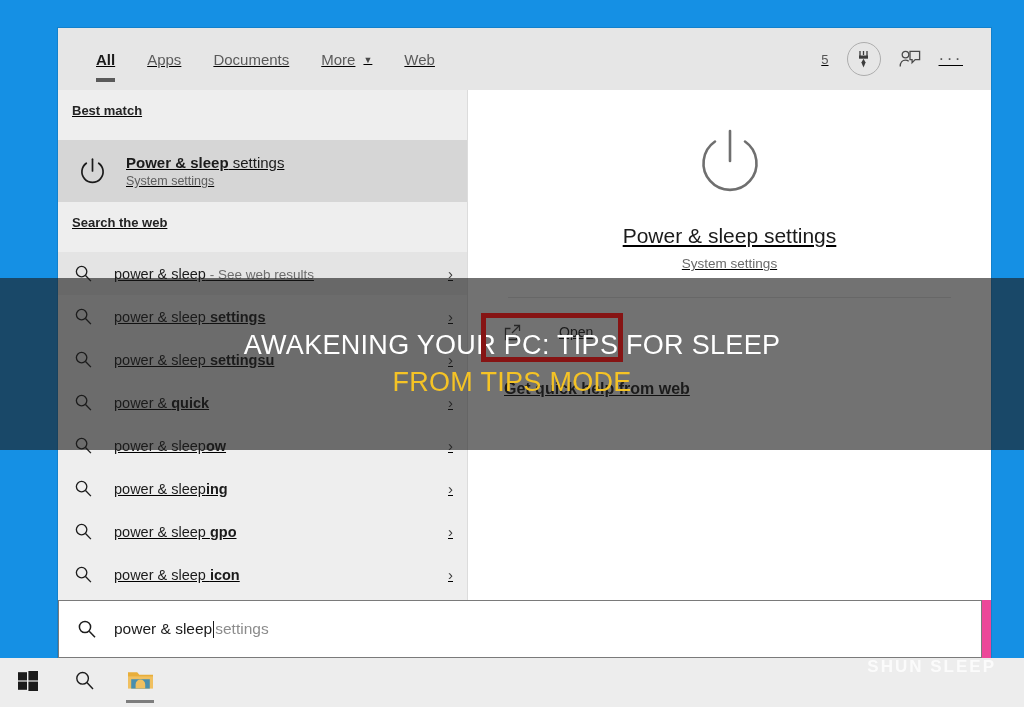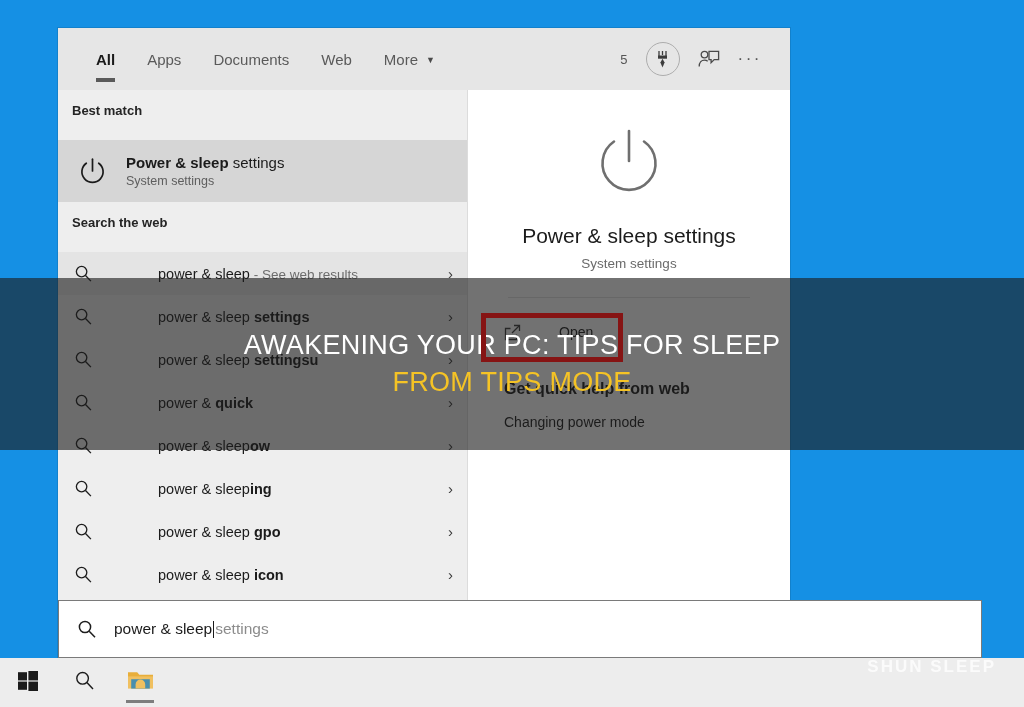--- a/index.html
+++ b/index.html
@@ -16,23 +16,24 @@
   
   .wallpaper {
     position: absolute; inset: 0;
     background: linear-gradient(180deg,#1590e4 0%, #1590e4 100%);
   }
 
   
   .search-panel {
     position: absolute;
     left: 58px; top: 28px;
-    width: 732px; height: 630px;
-    background: #5eead4;
+    width: 933px; height: 630px;
+    background: #ec4899;
     box-shadow: 0 0 0 1px rgba(0,0,0,.10);
+    text-decoration: underline;
   }
 
   
   .tabbar {
     position: relative;
     height: 62px;
     background: #e6e6e6;
     display: flex;
     align-items: center;
     padding: 0 18px 0 22px;
@@ -123,21 +124,20 @@
   .bm-sub { font-size: 12.5px; color: #5e5e5e; margin-top: 3px; }
 
   
   .sugg {
     display: flex;
     align-items: center;
     height: 43px;
     padding-left: 16px;
     padding-right: 14px;
     position: relative;
-    gap: 44px;
   }
   .sugg.hl { background: #e4e4e4; }
   .sugg .mag { width: 26px; flex: 0 0 26px; color: #1d1d1d; display:flex; align-items:center; }
   .sugg .txt {
     font-size: 14.5px;
     color: #1b1b1b;
     margin-left: 14px;
     white-space: nowrap;
   }
   .sugg .txt b { font-weight: bold; }
@@ -310,25 +310,25 @@
       <div class="tab active">
         <span>All</span>
       </div>
       <div class="tab">
         <span>Apps</span>
       </div>
       <div class="tab">
         <span>Documents</span>
       </div>
       <div class="tab">
-        <span>Web</span>
-      </div>
-      <div class="tab">
         <span>More</span>
         <span class="caret">▼</span>
+      </div>
+      <div class="tab">
+        <span>Web</span>
       </div>
     </div>
 
     <div class="tabbar-right">
       <span class="reward-count">5</span>
       <span class="reward-badge">
         <svg width="17" height="19" viewBox="0 0 17 19" fill="none" stroke="currentColor" stroke-width="1.3">
           <path d="M5 1 L5 6 M8.5 1 L8.5 5 M12 1 L12 6"></path>
           <rect x="4" y="5.5" width="9" height="3.2" fill="currentColor" stroke="none"></rect>
           <path d="M8.5 8.8 L10.6 12.5 L8.5 17.5 L6.4 12.5 Z" fill="currentColor" stroke="none"></path>
@@ -471,21 +471,20 @@
           <svg width="17" height="17" viewBox="0 0 17 17" fill="none" stroke="currentColor" stroke-width="1.3">
             <path d="M10 1.5 h5.5 v5.5"></path>
             <path d="M15.5 1.5 L8 9"></path>
             <path d="M12.5 10.5 v5 h-11 v-11 h5"></path>
           </svg>
         </span>
         <span class="a-lbl">Open</span>
       </div>
 
       <div class="pv-helphead">Get quick help from web</div>
-      <div class="pv-helprow">Changing power mode</div>
     </div>
   </div>
 
   <div class="searchbox">
     <span class="mag">
       <svg width="20" height="20" viewBox="0 0 20 20" fill="none" stroke="currentColor" stroke-width="1.5">
         <circle cx="8" cy="8" r="5.6"></circle>
         <line x1="12.2" y1="12.2" x2="18" y2="18.3"></line>
       </svg>
     </span>

